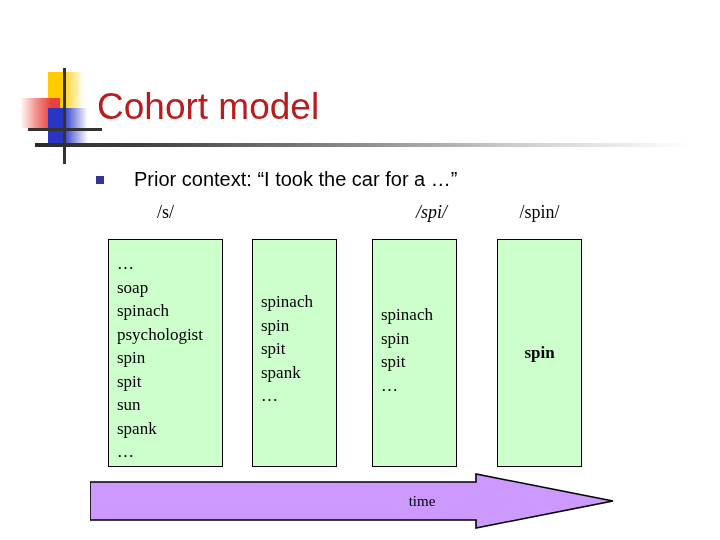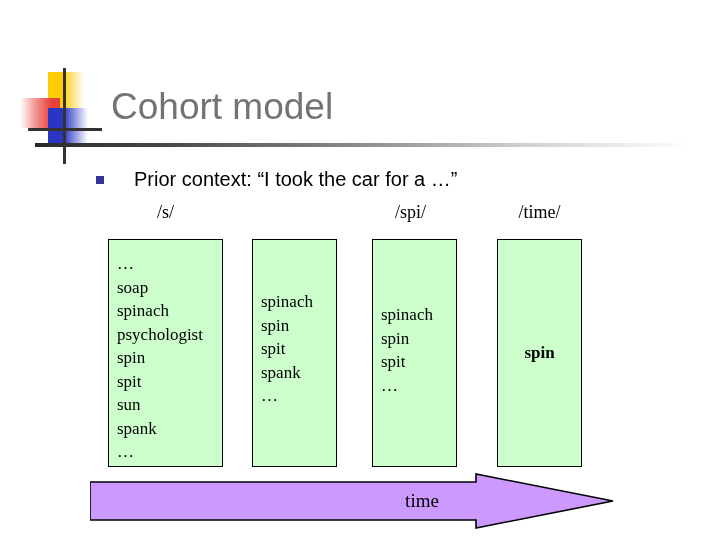--- a/index.html
+++ b/index.html
@@ -65,25 +65,25 @@
     left: 10px;
     top: 60px;
     width: 74px;
     height: 3px;
     background: #333333;
   }
 
   
   .title {
     position: absolute;
-    left: 111px;
+    left: 97px;
     top: 85px;
     font-size: 37px;
     line-height: 44px;
-    color: #737373;
+    color: #b91c1c;
     font-family: "Liberation Sans", sans-serif;
     letter-spacing: 0px;
     white-space: nowrap;
   }
   .title-rule {
     position: absolute;
     left: 35px;
     top: 143px;
     width: 676px;
     height: 4px;
@@ -166,21 +166,21 @@
   .time-label {
     position: absolute;
     left: 0;
     top: 0;
     width: 524px;
     height: 56px;
     display: flex;
     align-items: center;
     justify-content: center;
     font-family: "Liberation Serif", serif;
-    font-size: 19px;
+    font-size: 15px;
     color: #000000;
     padding-left: 140px;
     box-sizing: border-box;
     pointer-events: none;
   }
 </style>
 </head>
 <body>
 
 <div class="slide">
@@ -195,22 +195,22 @@
 
   <div class="title">Cohort model</div>
   <div class="title-rule"></div>
 
   <div class="bullet-row">
     <span class="bullet-square"></span>
     <span class="bullet-text">Prior context: “I took the car for a …”</span>
   </div>
 
   <div class="col-header" style="left:108px; width:115px;">/s/</div>
-  <div class="col-header" style="left:368px; width:85px;">/spi/</div>
-  <div class="col-header" style="left:497px; width:85px;">/time/</div>
+  <div class="col-header" style="left:389px; width:85px;font-style:italic;">/spi/</div>
+  <div class="col-header" style="left:497px; width:85px;">/spin/</div>
 
   <div class="cohort-box align-top" style="left:108px; width:115px;">
     <div class="words">…
 soap
 spinach
 psychologist
 spin
 spit
 sun
 spank

